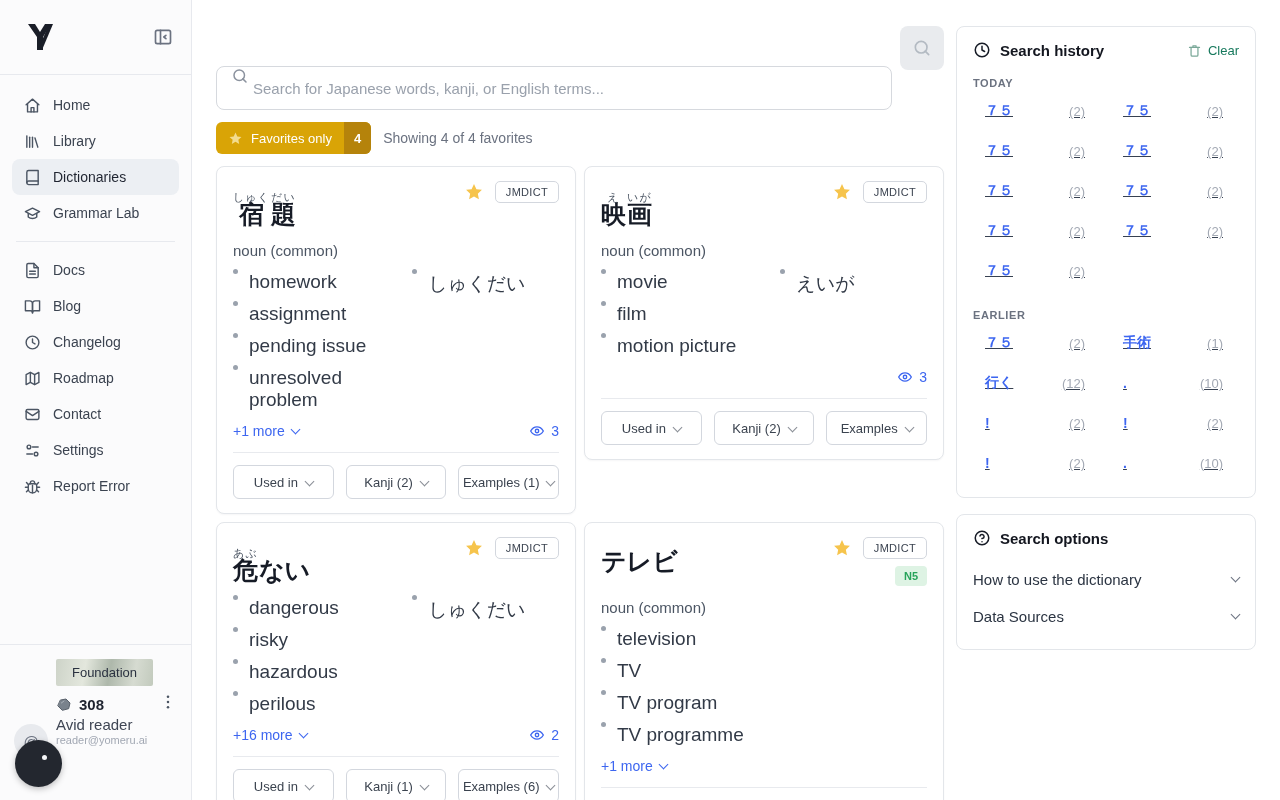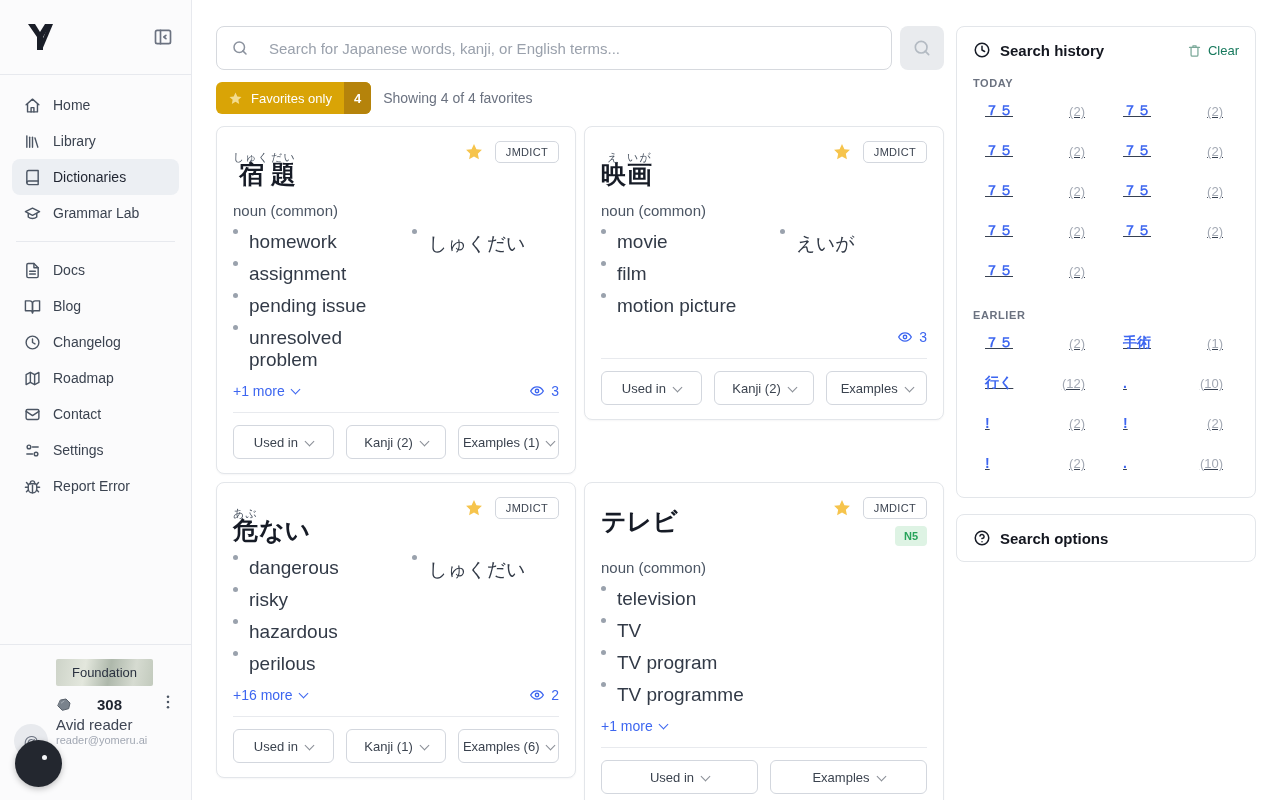--- a/index.html
+++ b/index.html
@@ -20,42 +20,42 @@
   .nav-item { display: flex; align-items: center; gap: 12px; height: 36px; padding: 0 12px;
               border-radius: 8px; font-size: 14px; color: #3b4350; cursor: pointer; }
   .nav-item.active { background: #eceff3; color: #1f2430; }
   .nav-item .nav-ico { width: 17px; height: 17px; color: #4b5563; flex: 0 0 17px; }
   .nav-divider { height: 1px; background: #e7e9ee; margin: 10px 4px; }
 
   .sidebar-user { border-top: 1px solid #e7e9ee; height: 156px; padding: 14px 12px 0 56px; position: relative; }
   .plan-badge { width: 97px; text-align: center; padding: 6px 0; font-size: 13px; color: #2a3140;
                 border-radius: 2px;
                 background: linear-gradient(100deg,#cdd3c8 0%,#e3e7dd 30%,#aeb8ab 55%,#d6dbd1 80%,#c2cabd 100%); }
-  .points-row { display: flex; align-items: center; gap: 25px; margin-top: 10px; font-size: 15px;
+  .points-row { display: flex; align-items: center; gap: 7px; margin-top: 10px; font-size: 15px;
                 font-weight: 700; color: #1f2430; }
   .stone { width: 16px; height: 16px; }
   .user-name { font-size: 15px; color: #3f4654; margin-top: 3px; }
   .user-email { font-size: 11px; color: #a2a8b3; margin-top: 1px; }
   .kebab-btn { position: absolute; right: 14px; top: 48px; background: none; border: none;
                width: 18px; height: 18px; color: #4b5563; cursor: pointer; }
   .avatar-light { position: absolute; left: 14px; bottom: 42px; width: 34px; height: 34px; border-radius: 50%;
                   background: #e8eaee; color: #6b7280; display: flex; align-items: center; justify-content: center;
                   font-size: 15px; cursor: pointer; }
   .avatar-dark { position: absolute; left: 15px; bottom: 13px; width: 47px; height: 47px; border-radius: 50%;
                  background: #23272f; box-shadow: 0 2px 6px rgba(0,0,0,.25); cursor: pointer; }
   .avatar-dark .dot { position: absolute; left: 58%; top: 32%; width: 5px; height: 5px; border-radius: 50%;
                       background: #f5f6f8; }
 
   
   main { flex: 1; display: flex; gap: 12px; padding: 26px 24px 0; background: #fff; }
   .content { width: 728px; flex: 0 0 728px; }
 
   .search-row { display: flex; gap: 8px; }
-  .search-box { flex: 1; display: flex; align-items: center; gap: 20px; height: 44px;
-                border: 1px solid #d6d9de; border-radius: 8px; background: #fff; padding: 0 14px; }
+  .search-box { flex: 1; display: flex; gap: 4px; height: 44px;
+                border: 1px solid #d6d9de; border-radius: 8px; background: #fff; padding: 0 14px; margin-top: 40px; }
   .search-box .mag { width: 18px; height: 18px; color: #8b929e; flex: 0 0 18px; }
   .search-box input { flex: 1; border: none; outline: none; font-size: 15px; color: #374151;
                       font-family: "Liberation Sans", sans-serif; background: transparent; }
   .search-box input::placeholder { color: #9aa1ac; }
   .search-btn { width: 44px; height: 44px; border: none; border-radius: 8px; background: #e9ebee;
                 color: #b3bac2; display: flex; align-items: center; justify-content: center; cursor: pointer; }
   .search-btn span { width: 20px; height: 20px; }
 
   .filter-row { display: flex; align-items: center; gap: 12px; margin-top: 12px; }
   .fav-chip { display: flex; align-items: center; height: 32px; background: #d9a406; border-radius: 6px;
@@ -717,17 +717,27 @@
         <div class="panel-head">
           <span class="p-ico" data-icon="help-circle-icon">
               <svg viewBox="0 0 24 24" fill="none" stroke="currentColor" stroke-width="2" stroke-linecap="round" stroke-linejoin="round">
                 <circle cx="12" cy="12" r="9"></circle>
                 <path d="M9.2 9.2a2.9 2.9 0 0 1 5.6 1c0 1.9-2.8 2.6-2.8 2.6"></path>
                 <path d="M12 17h.01"></path>
               </svg>
             </span>
           <h2>Search options</h2>
         </div>
+        <div class="opt-rows">
+          <div class="opt-row">
+            <span>How to use the dictionary</span>
+              <span class="chev"></span>
+          </div>
+          <div class="opt-row">
+            <span>Data Sources</span>
+              <span class="chev"></span>
+          </div>
+        </div>
       </section>
 
     </div>
   </main>
 </div>
 
 </body></html>

